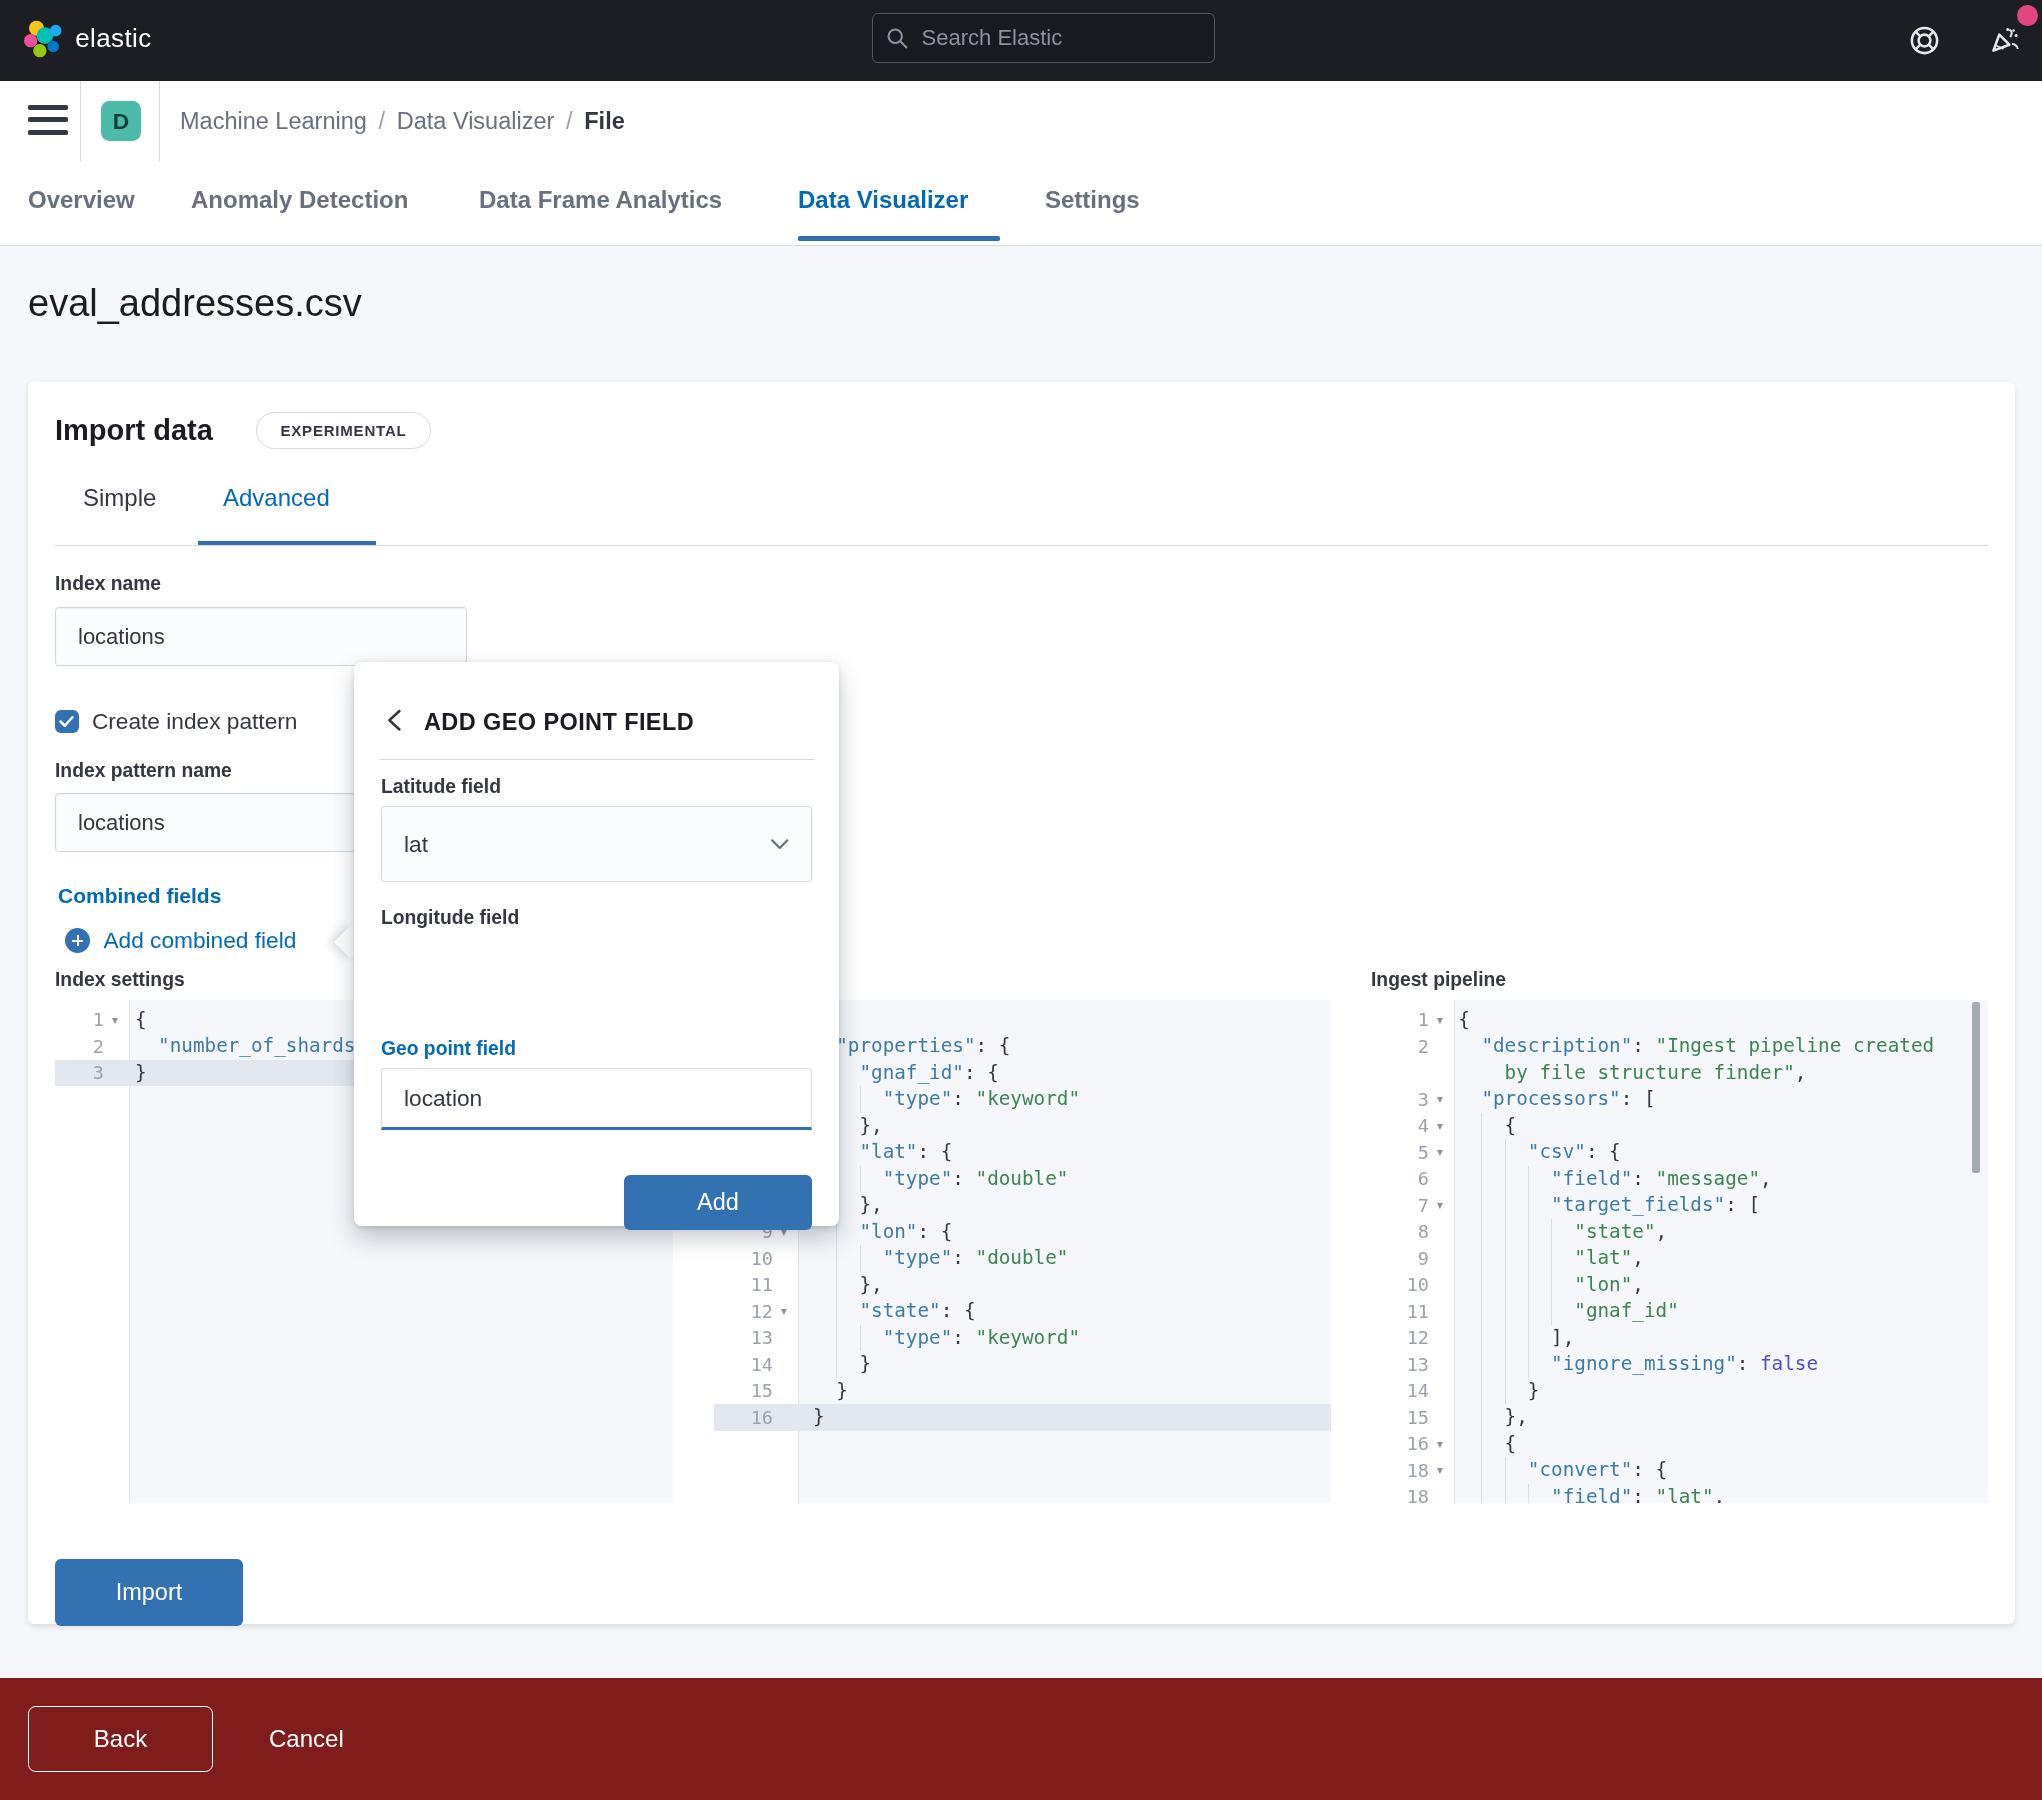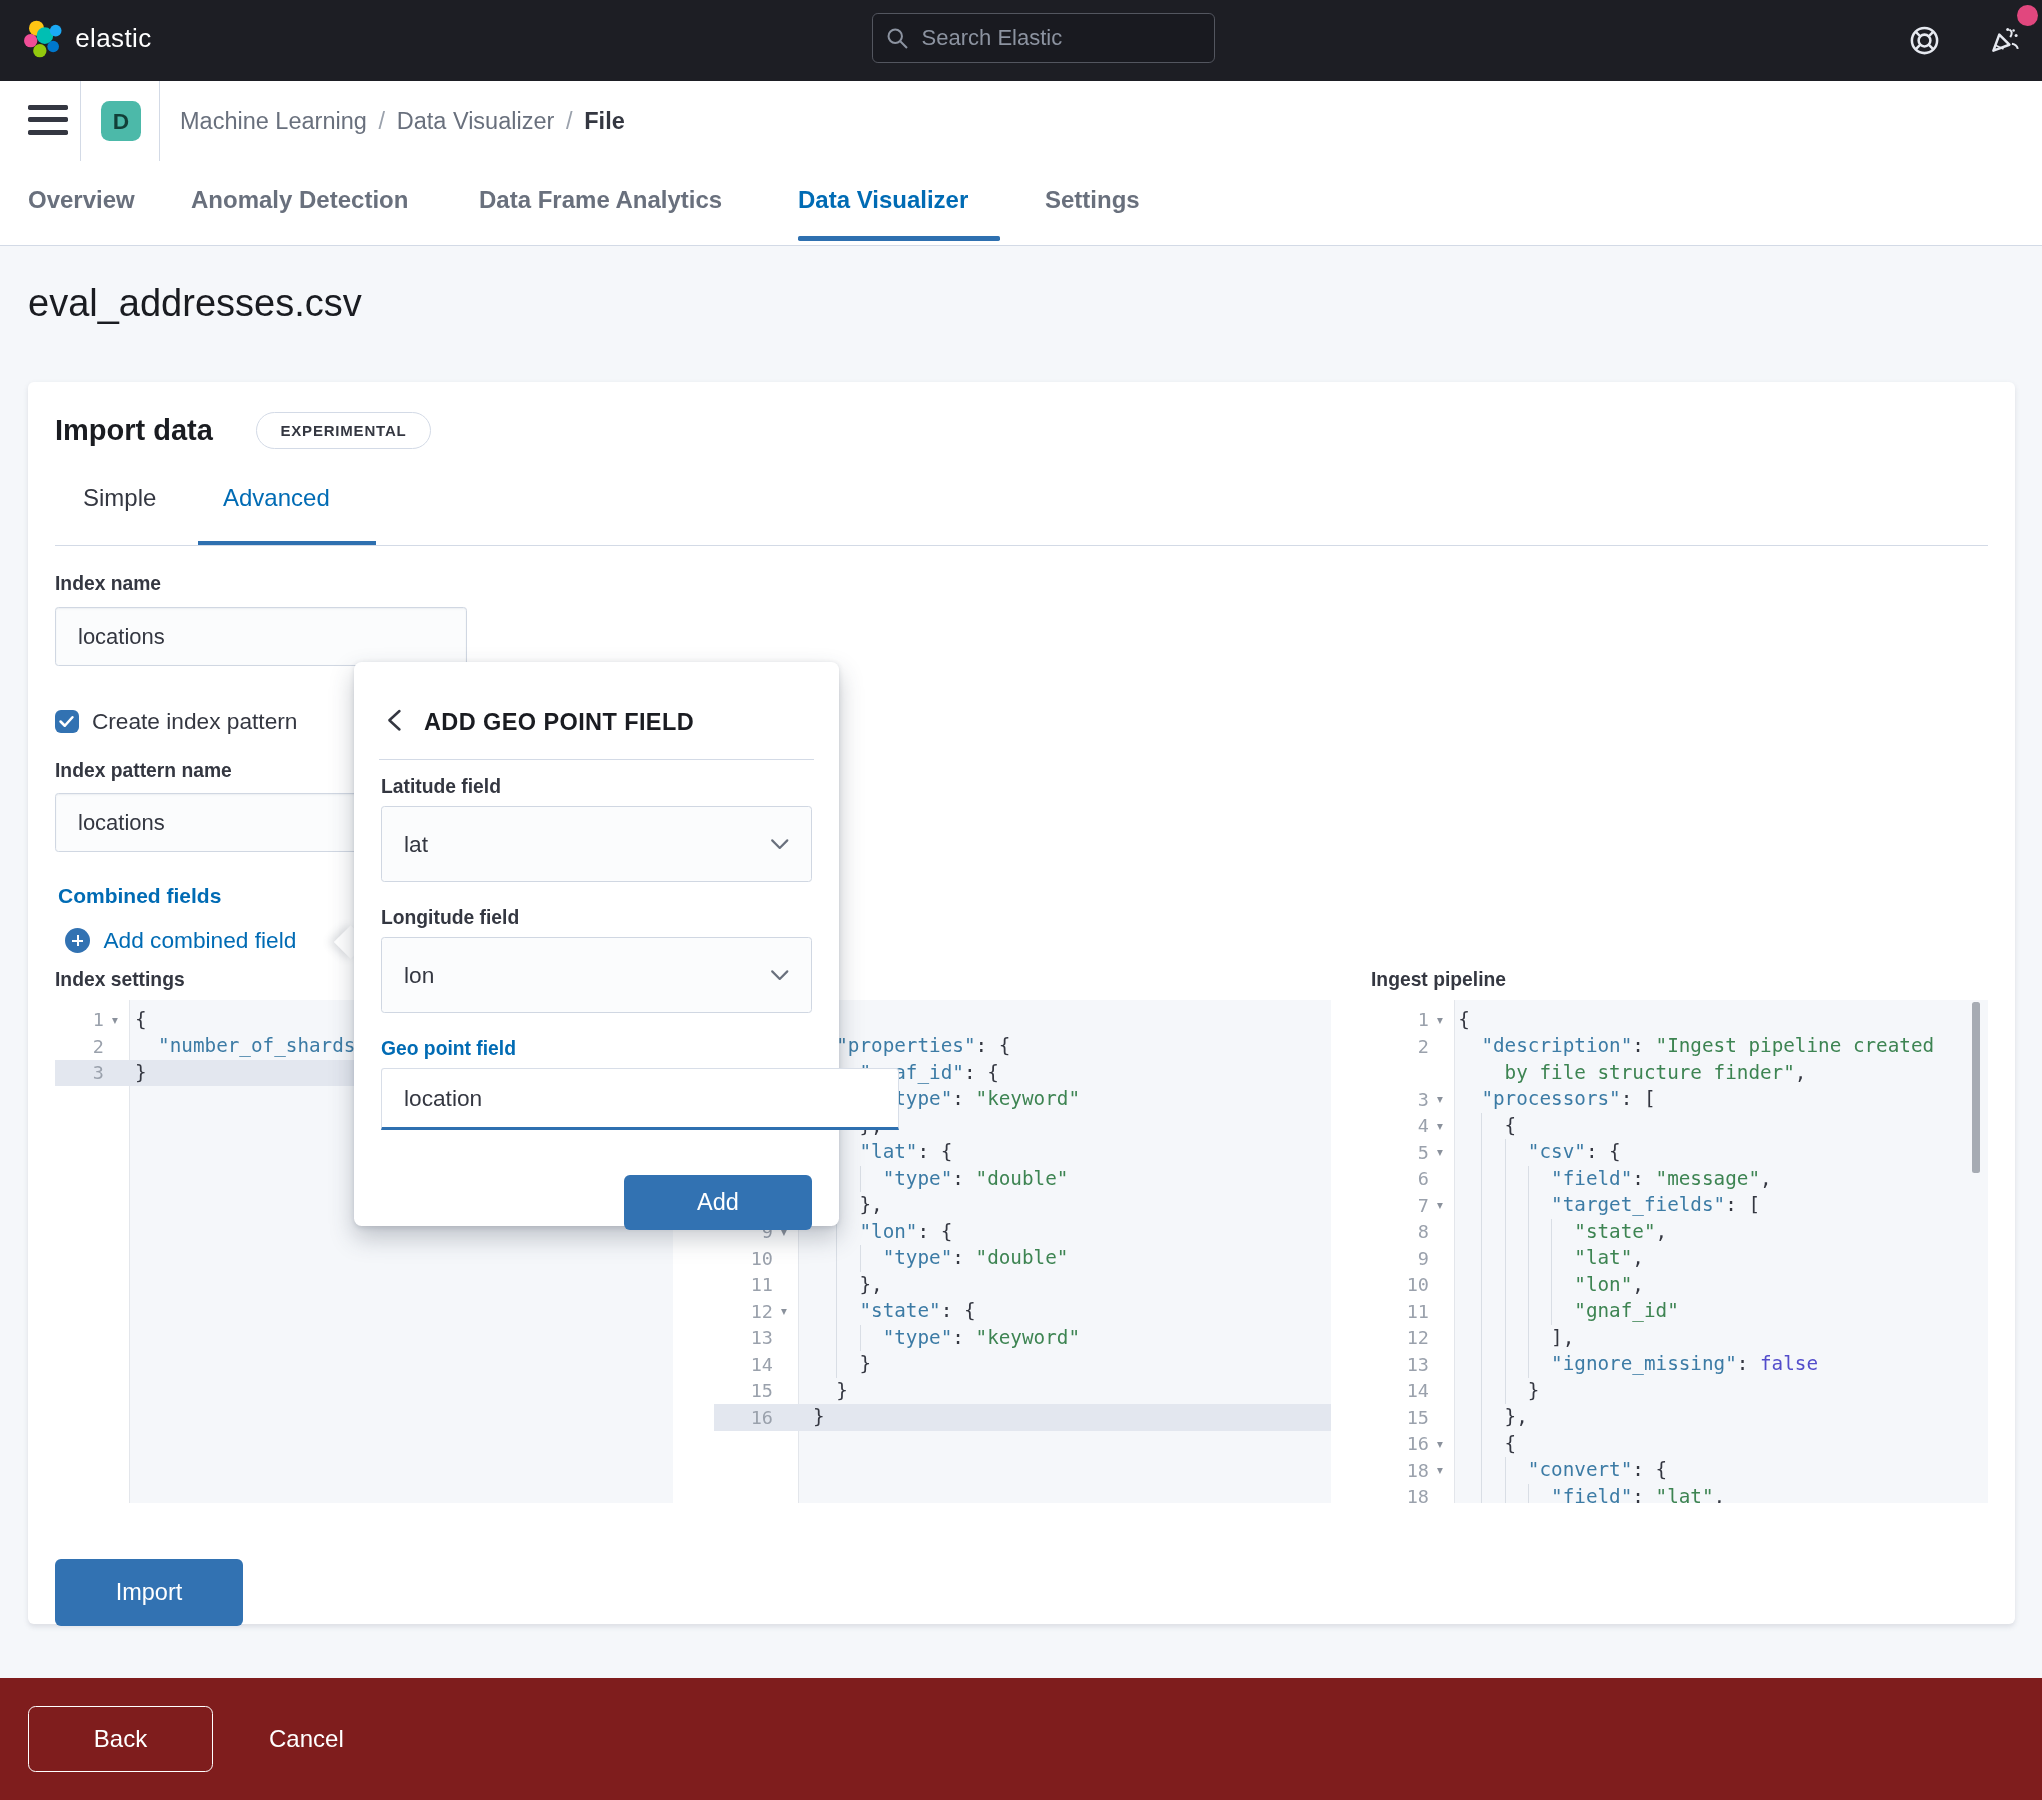--- a/index.html
+++ b/index.html
@@ -83,21 +83,21 @@
   #popup{position:absolute;left:354px;top:662px;width:485px;height:564px;background:#fff;border-radius:7.6px;z-index:50;
          box-shadow:0 11.7px 25px rgba(50,60,80,.28), 0 1.7px 5px rgba(50,60,80,.15);}
   #pp-back{position:absolute;left:27px;top:44px;width:28.5px;height:28.5px;cursor:pointer;}
   #pp-title{position:absolute;left:70px;top:47px;font-size:23.5px;font-weight:700;color:#1A1C21;letter-spacing:0.4px;}
   #pp-div{position:absolute;left:25px;right:25px;top:97px;height:0.8px;background:#D3DAE6;}
   .pp-label{position:absolute;left:27px;font-size:19.3px;font-weight:700;color:#343741;}
   .pp-select{position:absolute;left:27px;width:431px;height:76px;box-sizing:border-box;background:#FBFCFD;
              border:0.8px solid #D0D7E2;border-radius:3.4px;display:flex;align-items:center;justify-content:space-between;
              padding:0 20px 0 22px;font-size:22.7px;color:#343741;cursor:pointer;}
   #pp-geo-label{color:#006BB4;}
-  #pp-geo-input{position:absolute;left:27px;top:406px;width:518px;height:62px;box-sizing:border-box;background:#fff;
+  #pp-geo-input{position:absolute;left:27px;top:406px;width:431px;height:62px;box-sizing:border-box;background:#fff;
                 border:0.8px solid #D8DEE8;border-bottom:3.4px solid #2E70B0;border-radius:3.4px 3.4px 0 0;display:flex;
                 align-items:center;padding:0 22px;font-size:22.7px;color:#343741;cursor:text;}
   #pp-add{left:270px;top:485px;width:188px;height:55px;font-size:23.5px;font-weight:500;}
   
   #bottombar{position:absolute;left:0;top:1678px;width:2042px;height:123px;background:#7f1d1d;}
   #back-btn{position:absolute;left:28px;top:28px;width:185px;height:66px;box-sizing:border-box;border:1.7px solid #fff;
             border-radius:7.6px;background:transparent;color:#fff;font-size:24px;font-weight:500;
             display:flex;align-items:center;justify-content:center;cursor:pointer;}
   #cancel-btn{position:absolute;left:269px;top:28px;height:66px;display:flex;align-items:center;color:#fff;
               font-size:24px;cursor:pointer;}
@@ -648,26 +648,20 @@
 
     <div class="pp-label" style="top:114px">Latitude field</div>
     <div class="pp-select" style="top:144px">
       <span>lat</span>
       <svg width="23.5" height="23.5" viewBox="0 0 28 28">
           <polyline points="5,10 14,19 23,10" fill="none" stroke="#69707D" stroke-width="2.6" stroke-linecap="round" stroke-linejoin="round"></polyline>
         </svg>
     </div>
 
     <div class="pp-label" style="top:245px">Longitude field</div>
-    <div class="pp-select" style="top:275px">
-      <span>lon</span>
-      <svg width="23.5" height="23.5" viewBox="0 0 28 28">
-          <polyline points="5,10 14,19 23,10" fill="none" stroke="#69707D" stroke-width="2.6" stroke-linecap="round" stroke-linejoin="round"></polyline>
-        </svg>
-    </div>
 
     <div class="pp-label" id="pp-geo-label" style="top:376px">Geo point field</div>
     <div id="pp-geo-input">
       <span>location</span>
     </div>
 
     <button class="btn-fill" id="pp-add">Add</button>
   </div>
 
   <div id="bottombar">

